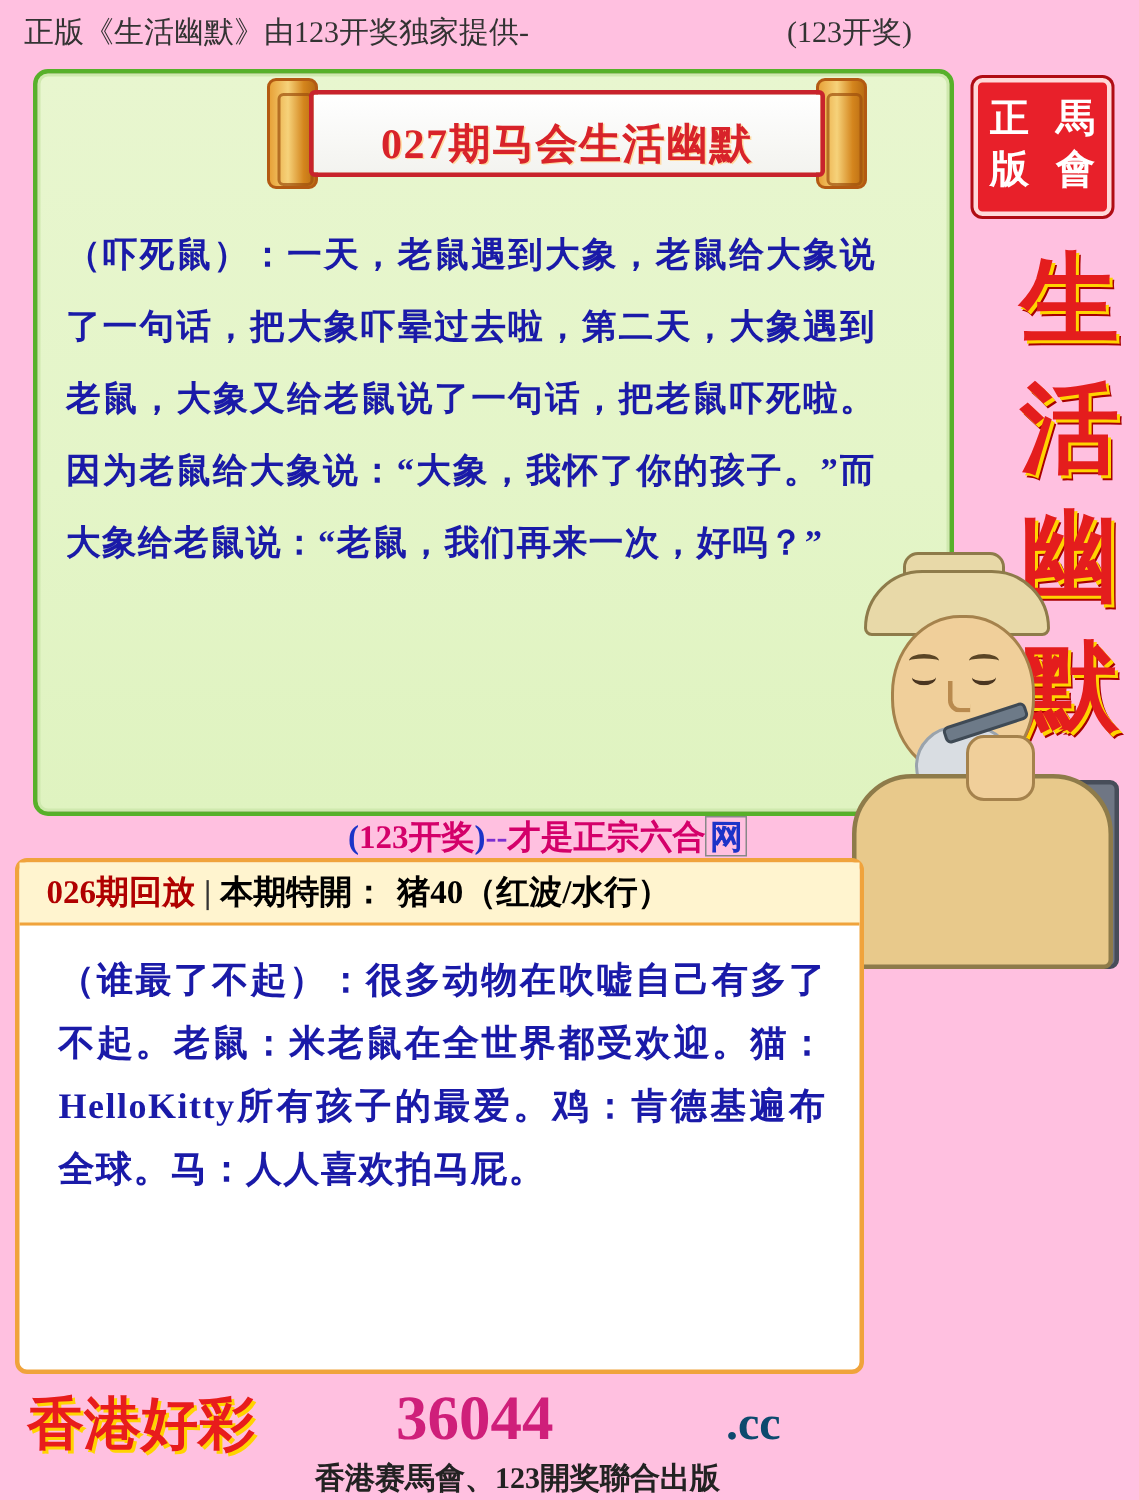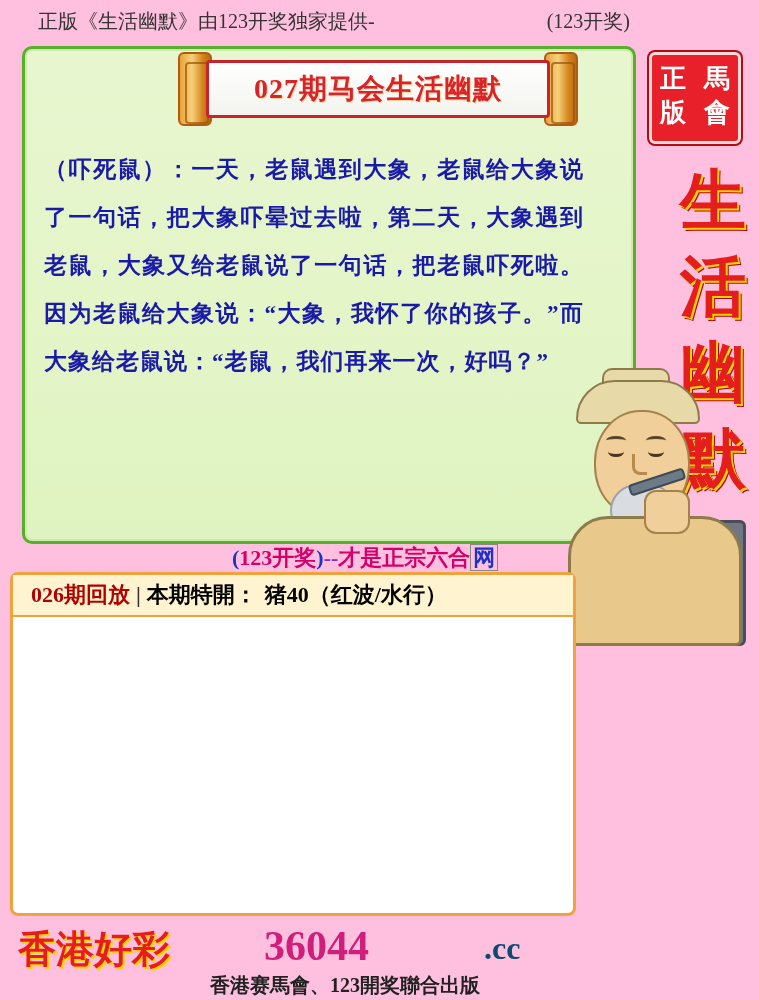--- a/index.html
+++ b/index.html
@@ -8,21 +8,20 @@
     background:#ffc0e0;
     font-family:"Liberation Sans", sans-serif;
     position:relative;
   }
   .page{position:absolute;inset:0;background:#ffc0e0;}
 
   
   .topbar{
     position:absolute;left:0;top:0;width:630px;height:42px;
     background:#ffc0e0;
-    margin-left:22px;
   }
   .topbar .left{
     position:absolute;left:16px;top:8px;
     font-size:20px;color:#333;font-family:"Liberation Serif",serif;
     letter-spacing:0px;white-space:nowrap;
   }
   .topbar .right{
     position:absolute;right:22px;top:8px;
     font-size:20px;color:#333;font-family:"Liberation Serif",serif;
     white-space:nowrap;
@@ -50,21 +49,21 @@
   .scroll .rod.left{left:0;}
   .scroll .rod.right{right:0;}
   .scroll .rod .deco{
     position:absolute;left:5px;top:8px;width:20px;height:58px;
     border:2px solid #9c4f0d;border-radius:4px;opacity:.7;
   }
   .scroll .paper{
     position:absolute;left:28px;right:28px;top:8px;height:58px;
     background:linear-gradient(180deg,#ffffff,#f3f3ef);
     border:3px solid #c8232c;border-radius:4px;
-    display:flex;align-items:center;justify-content:center;
+    display:flex;align-items:flex-end;justify-content:center;
     box-sizing:border-box;
   }
   .scroll .paper .title{
     font-family:"Liberation Serif",serif;
     font-size:28px;font-weight:bold;color:#d8232a;
     letter-spacing:1px;white-space:nowrap;
     text-shadow:1px 1px 0 #ffd9a0;
   }
 
   
@@ -259,20 +258,21 @@
     <div class="hand"></div>
   </div>
 
   <div class="card2">
     <div class="barline">
       <span class="period">026期回放</span>
       <span class="sep">|</span>
       <span class="label">本期特開：</span>
       <span class="result">猪40（红波/水行）</span>
     </div>
+    <div class="body">（谁最了不起）：很多动物在吹嘘自己有多了不起。老鼠：米老鼠在全世界都受欢迎。猫：HelloKitty所有孩子的最爱。鸡：肯德基遍布全球。马：人人喜欢拍马屁。</div>
   </div>
 
   <div class="wm">
     <span class="cn">香港好彩</span>
     <span class="num">36044</span>
     <span class="cc">.cc</span>
   </div>
 
   <div class="footer">香港赛馬會、123開奖聯合出版</div>
 

